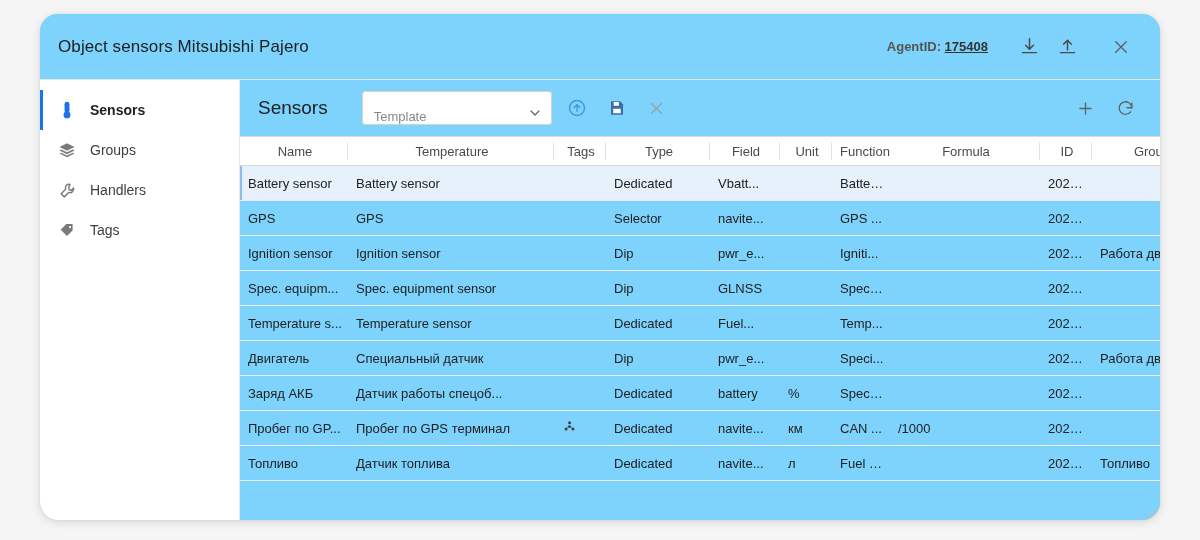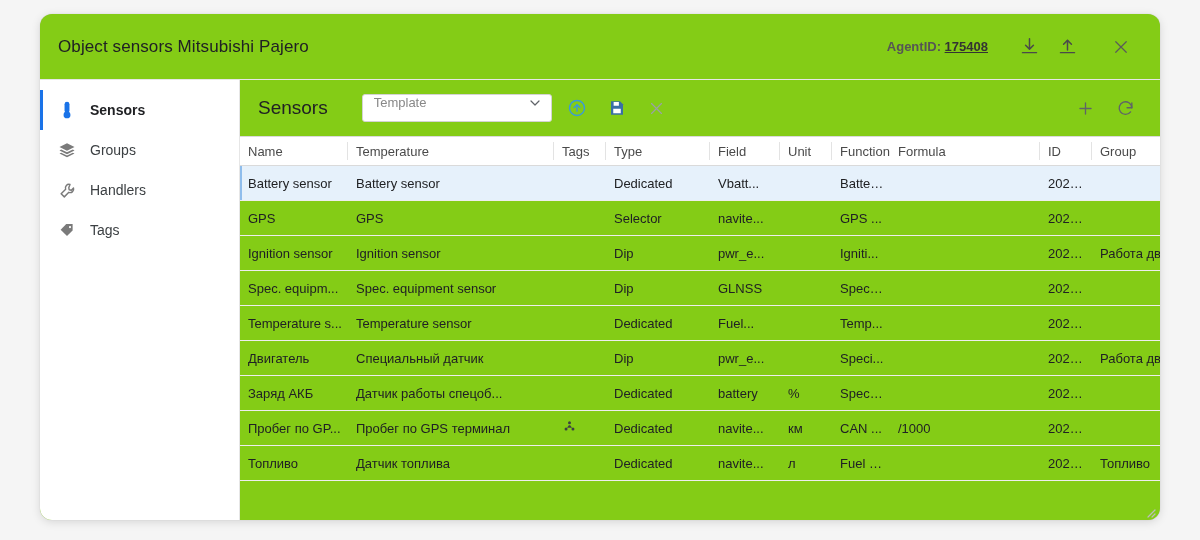--- a/index.html
+++ b/index.html
@@ -17,22 +17,22 @@
     height: 540px;
     background: #f5f5f5;
     overflow: hidden;
   }
   .dialog {
     position: absolute;
     left: 40px;
     top: 14px;
     width: 1120px;
     height: 506px;
-    background: #84cc16;
-    border-radius: 12px;
+    background: #7dd3fc;
+    border-radius: 18px;
     box-shadow: 0 2px 10px rgba(0,0,0,0.13), 0 0 1px rgba(0,0,0,0.2);
     overflow: hidden;
   }
   
   .dialog-header {
     position: relative;
     height: 66px;
     border-bottom: 1px solid #e6e6e6;
     display: flex;
     align-items: center;
@@ -133,25 +133,25 @@
     gap: 10px;
   }
   .content-title {
     font-size: 19px;
     color: #202124;
     margin-right: 24px;
     white-space: nowrap;
   }
   .select {
     width: 190px;
-    height: 28px;
+    height: 34px;
     border: 1px solid #d3d3d3;
     border-radius: 3px;
     display: flex;
-    align-items: flex-start;
+    align-items: flex-end;
     padding: 0 8px 0 11px;
     box-sizing: border-box;
     font-size: 13px;
     color: #888;
     cursor: pointer;
     background: #fff;
   }
   .select .caret { margin-left: auto; color: #5f6368; }
   .tool-icon {
     width: 30px; height: 30px;
@@ -169,21 +169,21 @@
     overflow: hidden;
     position: relative;
   }
   table.grid {
     width: 100%;
     border-collapse: collapse;
     table-layout: fixed;
     font-size: 13px;
   }
   table.grid thead th {
-    text-align: left;
+    text-align: center;
     font-weight: 400;
     color: #4a4a4a;
     font-size: 13px;
     height: 28px;
     padding: 0 6px 0 8px;
     border-bottom: 1px solid #dadada;
     border-top: 1px solid #dadada;
     background: #fff;
     white-space: nowrap;
     overflow: hidden;

